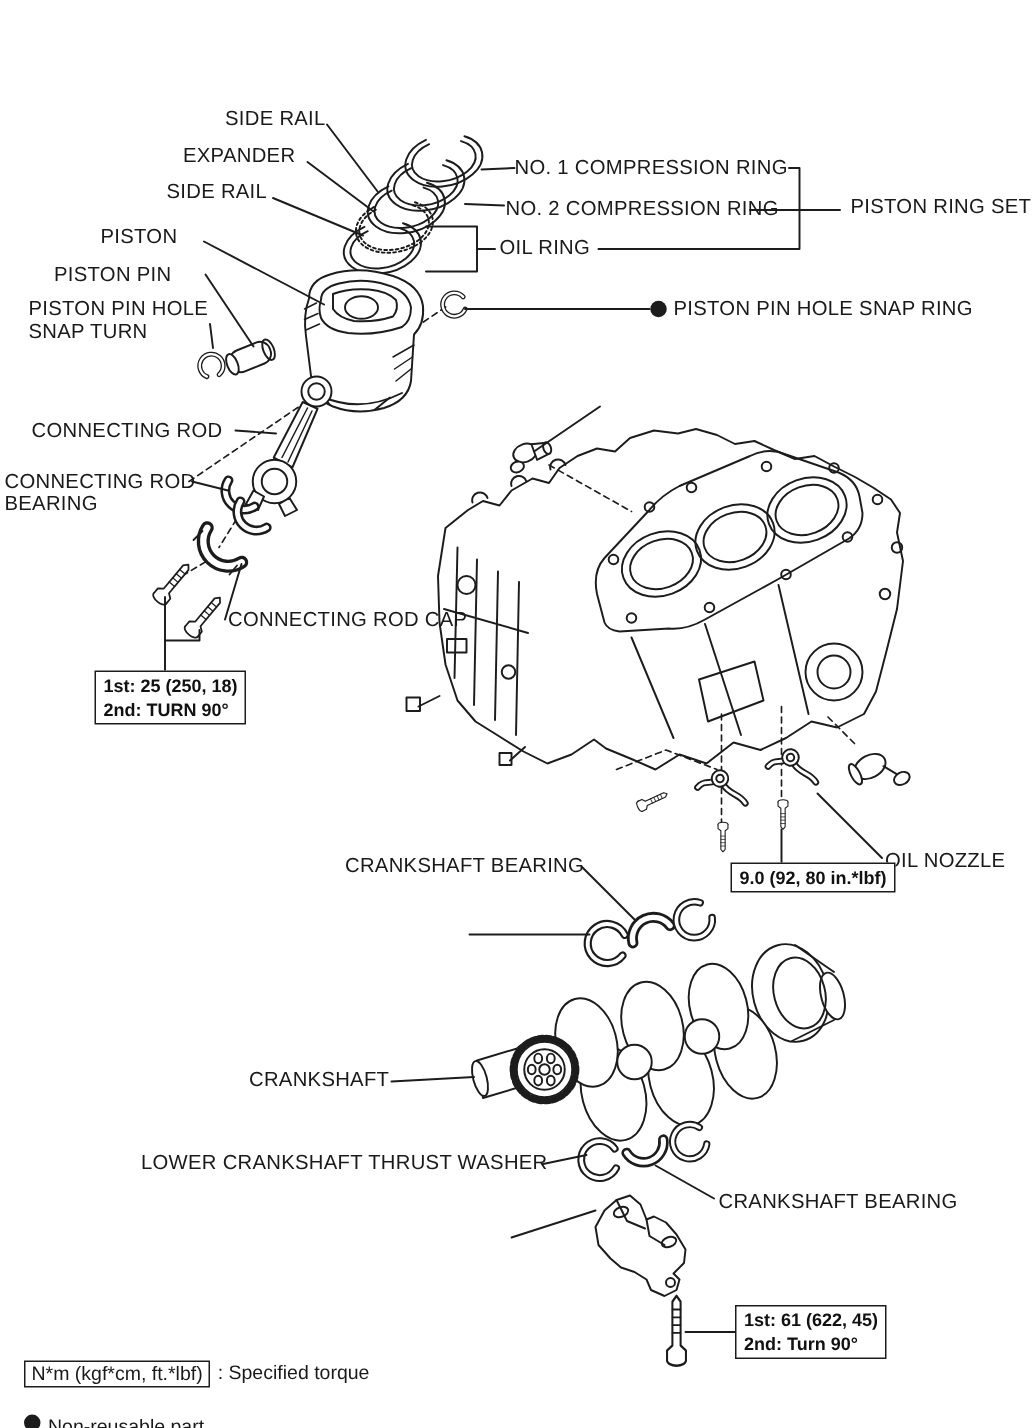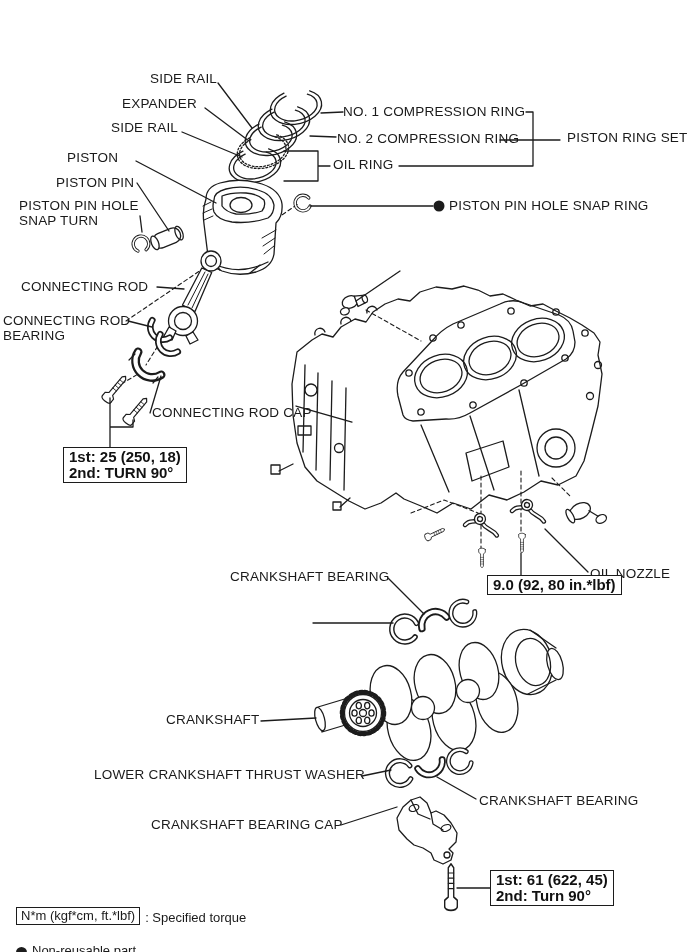--- a/index.html
+++ b/index.html
@@ -11,22 +11,22 @@
   svg .bk{fill:#1c1c1c;stroke:none;}
   svg .dash{stroke-dasharray:4 3;stroke-width:1.1;}
   svg .dots{stroke-dasharray:1.8 2;}
   svg .thk{stroke-width:5.5;}
   svg .thk2{stroke-width:7;}
   svg .wo1{stroke:#fff;stroke-width:2.6;}
   svg .wo2{stroke:#fff;stroke-width:3.4;}
   .lbl{position:absolute;font-size:13.5px;line-height:14.5px;color:#1a1a1a;
        white-space:nowrap;letter-spacing:0.2px;}
   .tbox{position:absolute;border:1.6px solid #1c1c1c;background:#fff;color:#111;
-        font-weight:bold;font-size:15px;line-height:16px;padding:1px 5px;white-space:nowrap;}
-  .legend-row{position:absolute;display:flex;align-items:flex-end;color:#1a1a1a;font-size:13px;}
+        font-weight:bold;font-size:12px;line-height:16px;padding:1px 5px;white-space:nowrap;}
+  .legend-row{position:absolute;display:flex;align-items:flex-start;color:#1a1a1a;font-size:13px;}
   .lbox{border:1.3px solid #1c1c1c;padding:0 4px;line-height:16px;}
   .dot{width:11px;height:11px;border-radius:50%;background:#1c1c1c;display:inline-block;}
 </style>
 </head>
 <body>
 
 <div class="stage">
 
 <svg width="690" height="952" viewBox="0 0 690 952">
   <defs>
@@ -275,42 +275,41 @@
     <path d="M437,753 L476,775"></path>
     <path d="M341,801 L397,783"></path>
     <path d="M457,864 L490,864"></path>
   </g>
 </svg>
 
 <div class="lbl" style="left:150px;top:48px">SIDE RAIL</div>
 <div class="lbl" style="left:122px;top:73px">EXPANDER</div>
 <div class="lbl" style="left:111px;top:97px">SIDE RAIL</div>
 <div class="lbl" style="left:67px;top:127px">PISTON</div>
-<div class="lbl" style="left:56px;top:152px">PISTON PIN</div>
+<div class="lbl" style="left:36px;top:152px">PISTON PIN</div>
 <div class="lbl" style="left:19px;top:175px">
   <span>PISTON PIN HOLE</span><br>
   <span>SNAP TURN</span>
 </div>
 <div class="lbl" style="left:343px;top:81px">NO. 1 COMPRESSION RING</div>
 <div class="lbl" style="left:337px;top:108px">NO. 2 COMPRESSION RING</div>
 <div class="lbl" style="left:333px;top:134px">OIL RING</div>
 <div class="lbl" style="left:567px;top:107px">PISTON RING SET</div>
 <div class="lbl" style="left:449px;top:175px">PISTON PIN HOLE SNAP RING</div>
 <div class="lbl" style="left:21px;top:256px">CONNECTING ROD</div>
 <div class="lbl" style="left:3px;top:290px">
   <span>CONNECTING ROD</span><br>
   <span>BEARING</span>
 </div>
 <div class="lbl" style="left:152px;top:382px">CONNECTING ROD CAP</div>
 <div class="lbl" style="left:590px;top:543px">OIL NOZZLE</div>
 <div class="lbl" style="left:230px;top:546px">CRANKSHAFT BEARING</div>
 <div class="lbl" style="left:166px;top:689px">CRANKSHAFT</div>
 <div class="lbl" style="left:94px;top:744px">LOWER CRANKSHAFT THRUST WASHER</div>
 <div class="lbl" style="left:479px;top:770px">CRANKSHAFT BEARING</div>
-<div class="lbl" style="left:151px;top:794px">CRANKSHAFT BEARING CAP</div>
 
 <div class="tbox" style="left:63px;top:423px">
   <span>1st: 25 (250, 18)</span><br>
   <span>2nd: TURN 90°</span>
 </div>
 <div class="tbox" style="left:487px;top:551px">9.0 (92, 80 in.*lbf)</div>
 <div class="tbox" style="left:490px;top:846px">
   <span>1st: 61 (622, 45)</span><br>
   <span>2nd: Turn 90°</span>
 </div>

